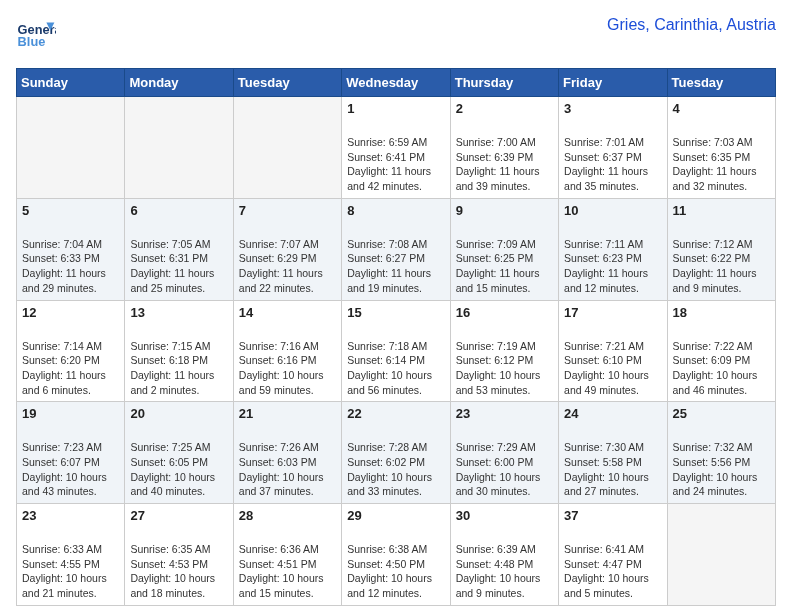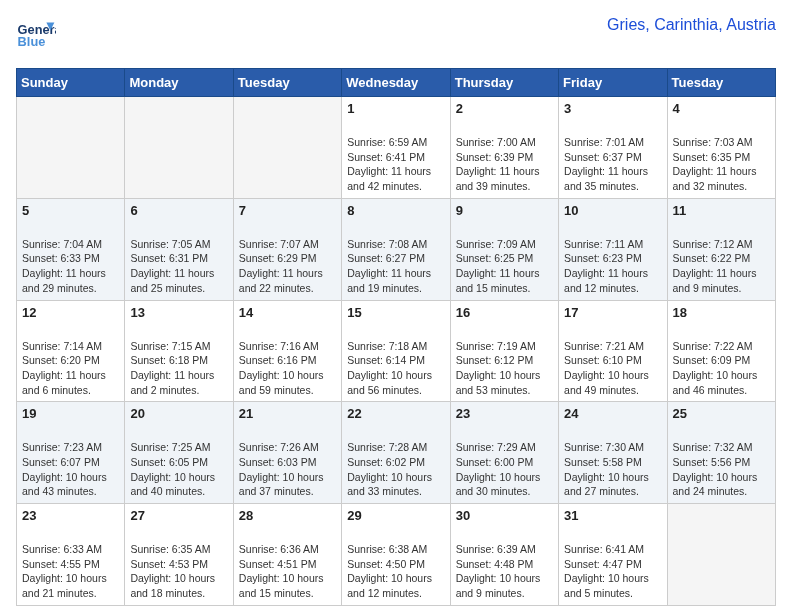--- a/index.html
+++ b/index.html
@@ -237,19 +237,19 @@
         </td>
         <td>
           <span class="day-number">29</span>
           <div class="day-info">Sunrise: 6:38 AM<br>Sunset: 4:50 PM<br>Daylight: 10 hours<br>and 12 minutes.</div>
         </td>
         <td>
           <span class="day-number">30</span>
           <div class="day-info">Sunrise: 6:39 AM<br>Sunset: 4:48 PM<br>Daylight: 10 hours<br>and 9 minutes.</div>
         </td>
         <td>
-          <span class="day-number">31</span>
+          <span class="day-number">37</span>
           <div class="day-info">Sunrise: 6:41 AM<br>Sunset: 4:47 PM<br>Daylight: 10 hours<br>and 5 minutes.</div>
         </td>
         <td class="empty"></td>
       </tr>
     </tbody>
 </table>
 
 </body></html>

